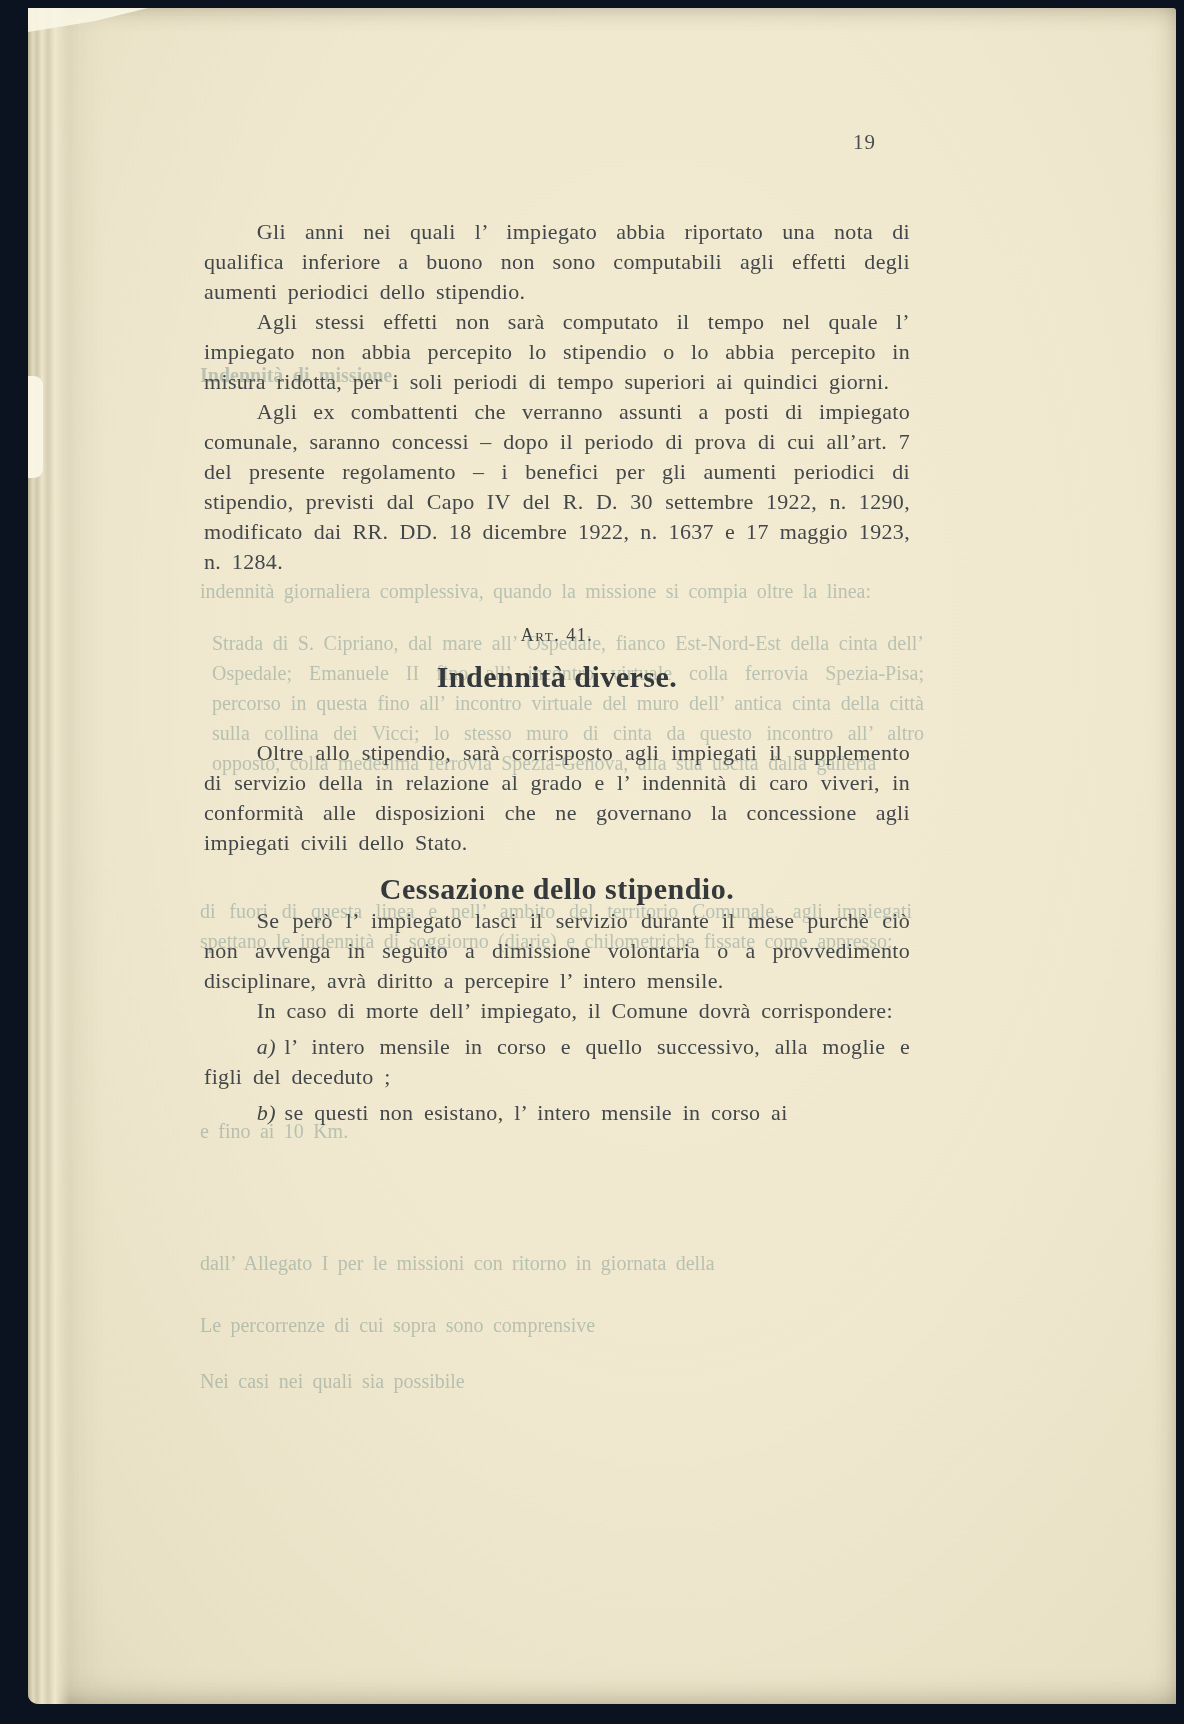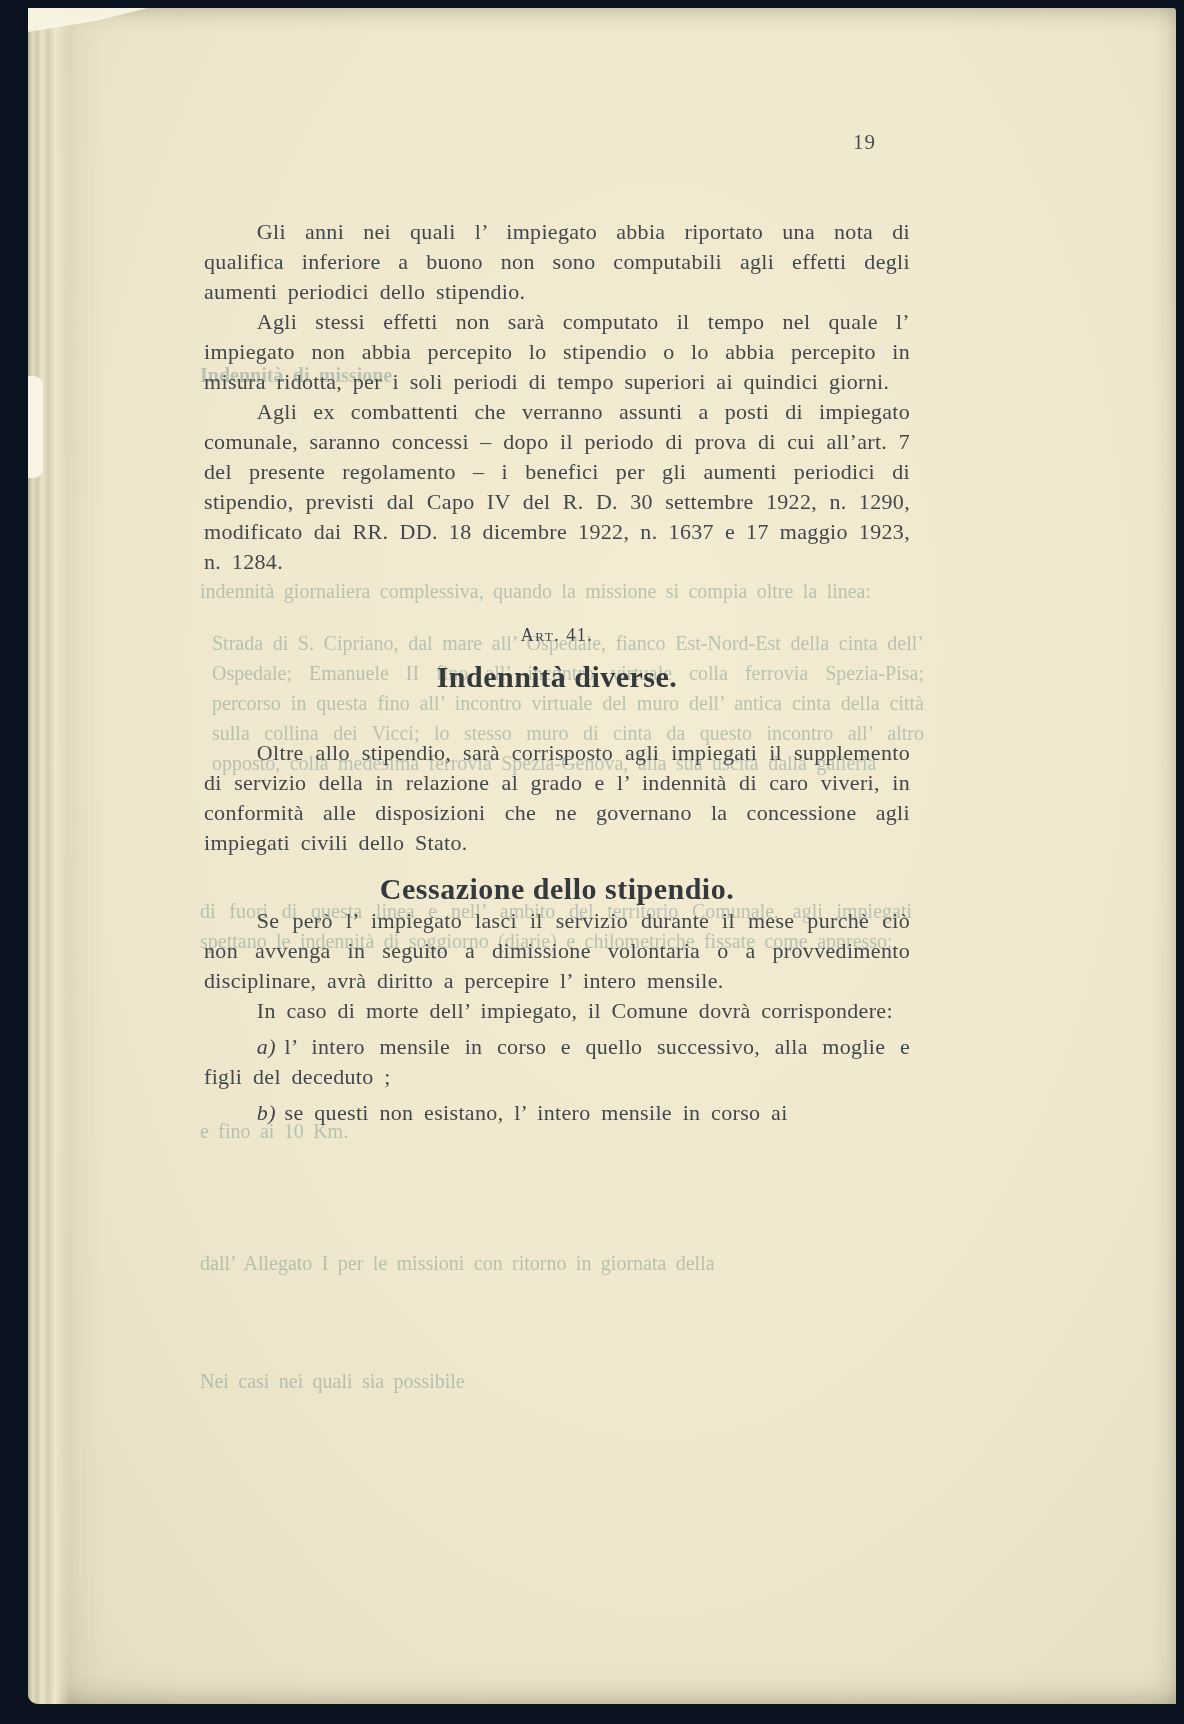--- a/index.html
+++ b/index.html
@@ -96,20 +96,21 @@
     <div class="edge-strips"></div>
     <div class="sliver sliver-top"></div>
     <div class="sliver sliver-left"></div>
 
     <div class="ghost ghost-g1">Indennità di missione</div>
     <div class="ghost ghost-g0">indennità giornaliera complessiva, quando la missione si compia oltre la linea:</div>
     <div class="ghost ghost-g2">Strada di S. Cipriano, dal mare all’ Ospedale, fianco Est-Nord-Est della cinta dell’ Ospedale; Emanuele II fino all’ incontro virtuale colla ferrovia Spezia-Pisa; percorso in questa fino all’ incontro virtuale del muro dell’ antica cinta della città sulla collina dei Vicci; lo stesso muro di cinta da questo incontro all’ altro opposto, colla medesima ferrovia Spezia-Genova, alla sua uscita dalla galleria</div>
     <div class="ghost ghost-g3">di fuori di questa linea e nell’ ambito del territorio Comunale, agli impiegati spettano le indennità di soggiorno (diarie) e chilometriche fissate come appresso:</div>
     <div class="ghost ghost-g5">e fino ai 10 Km.</div>
     <div class="ghost ghost-g6">dall’ Allegato I per le missioni con ritorno in giornata della</div>
+    <div class="ghost ghost-g7">Le percorrenze di cui sopra sono comprensive</div>
     <div class="ghost ghost-g8">Nei casi nei quali sia possibile</div>
 
     <div class="content">
       <div class="page-number">19</div>
 
       <p class="para first">Gli anni nei quali l’ impiegato abbia riportato una nota di qualifica inferiore a buono non sono computabili agli effetti degli aumenti periodici dello stipendio.</p>
       <p class="para">Agli stessi effetti non sarà computato il tempo nel quale l’ impiegato non abbia percepito lo stipendio o lo abbia percepito in misura ridotta, per i soli periodi di tempo superiori ai quindici giorni.</p>
       <p class="para">Agli ex combattenti che verranno assunti a posti di impiegato comunale, saranno concessi – dopo il periodo di prova di cui all’art. 7 del presente regolamento – i benefici per gli aumenti periodici di stipendio, previsti dal Capo IV del R. D. 30 settembre 1922, n. 1290, modificato dai RR. DD. 18 dicembre 1922, n. 1637 e 17 maggio 1923, n. 1284.</p>
 
       <h3 class="art-num">Art. 41.</h3>

